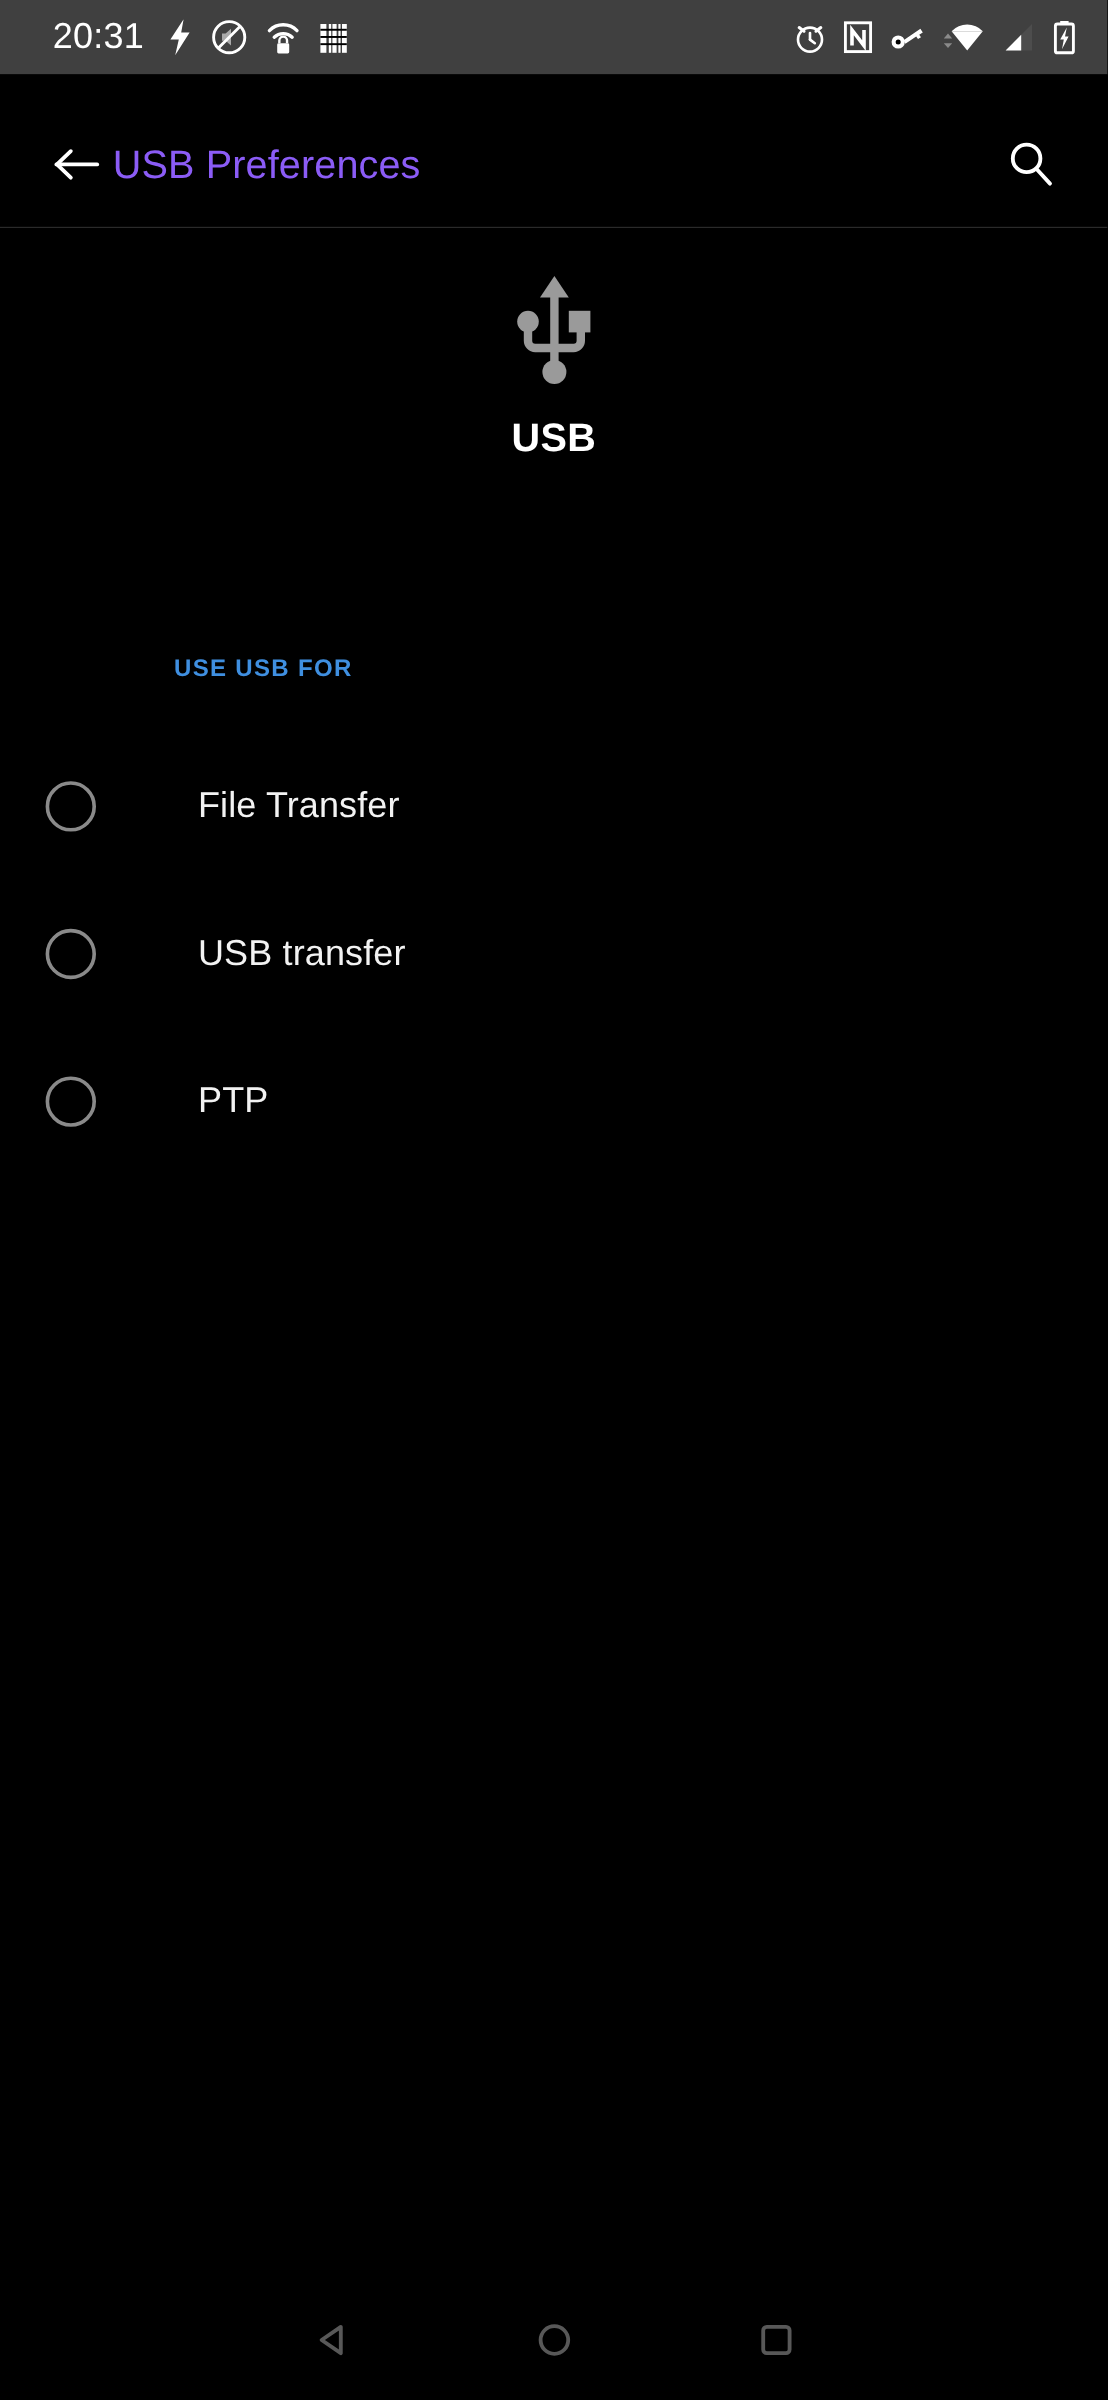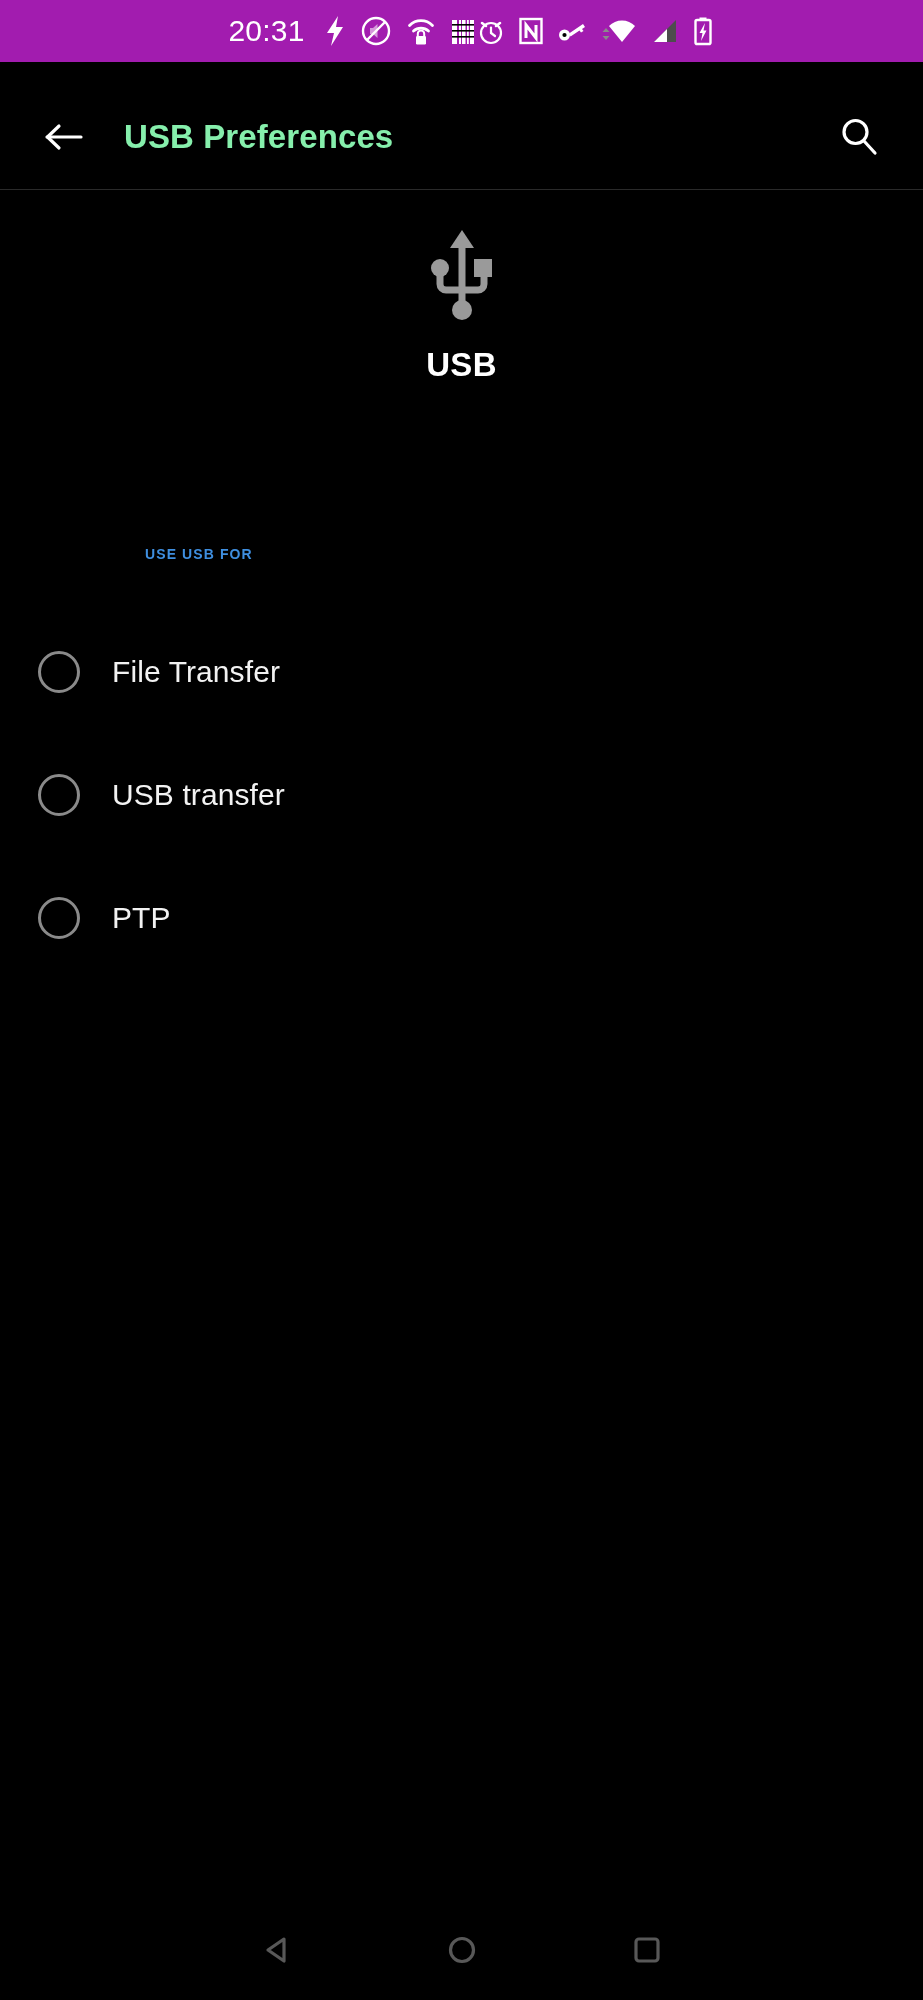--- a/index.html
+++ b/index.html
@@ -18,23 +18,23 @@
   }
 
   
   #status-bar {
     position: absolute;
     top: 0; left: 0;
     width: 923px;
     height: 62px;
     display: flex;
     align-items: center;
-    justify-content: center;
+    justify-content: space-between;
     padding: 0 26px 0 44px;
-    background: #a21caf;
+    background: #404040;
   }
   .status-left, .status-right {
     display: flex;
     align-items: center;
   }
   .status-left { gap: 16px; }
   .status-right { gap: 14px; }
   #status-clock {
     font-size: 30px;
     font-weight: 400;
@@ -60,23 +60,22 @@
     background: #000000;
   }
   #back-button {
     width: 60px; height: 60px;
     display: flex; align-items: center; justify-content: center;
     cursor: pointer;
     flex: 0 0 auto;
   }
   #app-bar-title {
     font-size: 33px;
-    font-weight: 700;
-    color: #86efac;
-    margin-left: 30px;
+    font-weight: 400;
+    color: #8b5cf6;
     letter-spacing: 0.1px;
     flex: 1 1 auto;
     line-height: 60px;
   }
   #search-button {
     width: 60px; height: 60px;
     display: flex; align-items: center; justify-content: center;
     cursor: pointer;
     flex: 0 0 auto;
   }
@@ -108,21 +107,21 @@
     font-weight: 700;
     color: #ffffff;
     letter-spacing: 0.3px;
   }
 
   
   #section-label {
     position: absolute;
     top: 546px;
     left: 145px;
-    font-size: 14px;
+    font-size: 20px;
     font-weight: 700;
     letter-spacing: 1.1px;
     color: #3f8fe0;
   }
 
   
   #radio-list {
     position: absolute;
     top: 610px; left: 0;
     width: 923px;
@@ -152,21 +151,21 @@
   .radio-row.selected .radio-inner {
     display: block;
     position: absolute;
     top: 50%; left: 50%;
     transform: translate(-50%, -50%);
     width: 22px; height: 22px;
     border-radius: 50%;
     background: #4a9eea;
   }
   .radio-label {
-    margin-left: 32px;
+    margin-left: 85px;
     font-size: 30px;
     font-weight: 400;
     color: #f2f2f2;
     letter-spacing: 0.1px;
   }
 
   
   #nav-bar {
     position: absolute;
     bottom: 0; left: 0;

